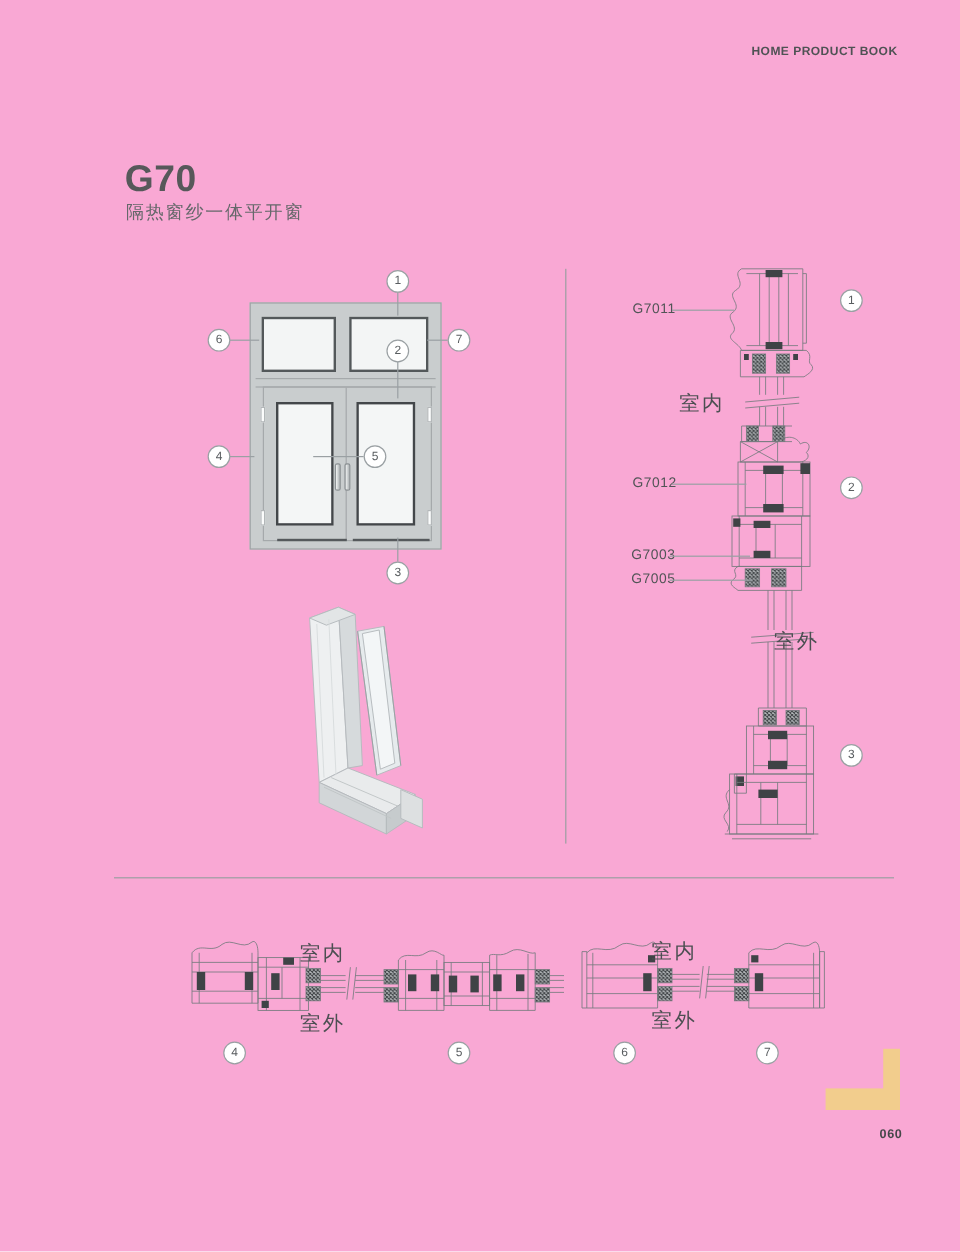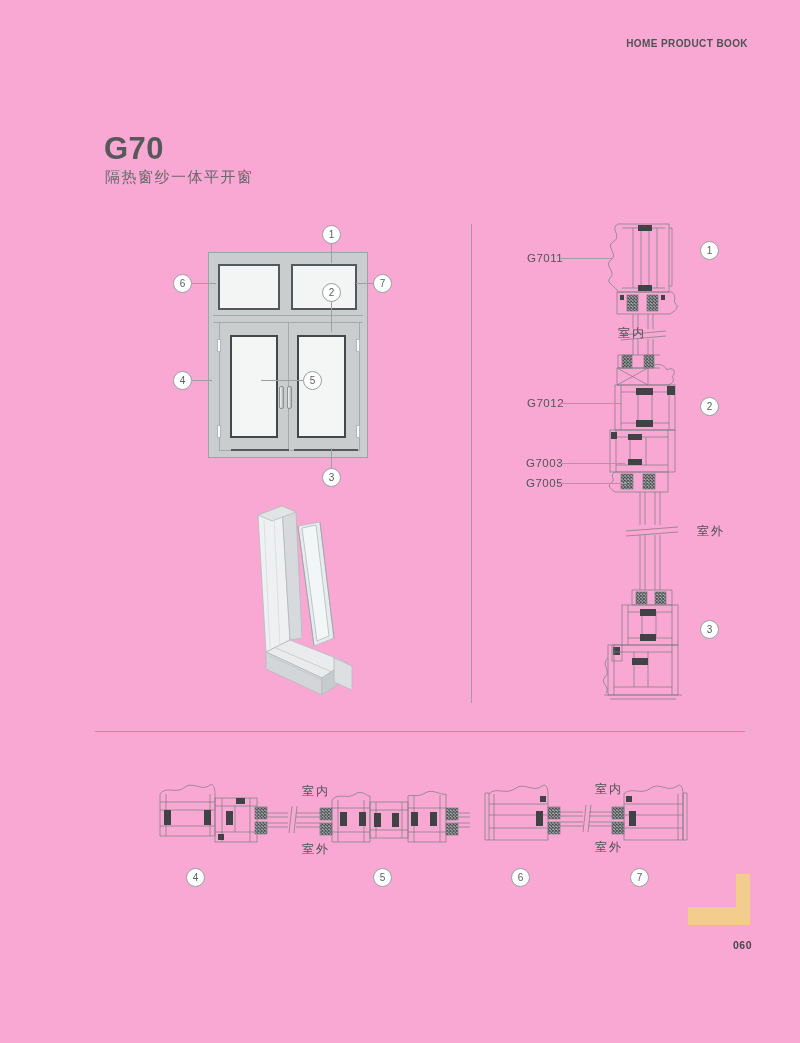--- a/index.html
+++ b/index.html
@@ -24,21 +24,21 @@
 
   
   .callout{position:absolute;width:17px;height:17px;border:1px solid #9aa0a3;border-radius:50%;
            background:#fff;display:flex;align-items:center;justify-content:center;
            font-size:10px;color:#595d60;}
   .lead{position:absolute;background:#9aa0a3;}
 
   
   .profile-label{position:absolute;font-size:11.5px;color:#515456;letter-spacing:.5px;}
   
-  .cn-label{position:absolute;width:80px;text-align:right;font-size:12px;color:#4c4f52;
+  .cn-label{position:absolute;width:80px;text-align:left;font-size:17px;color:#4c4f52;
             letter-spacing:2px;}
 
   
   .win-frame{position:absolute;left:208px;top:252px;width:160px;height:206px;
              background:#c9cdce;border:1px solid #9ea3a5;box-sizing:border-box;}
   .win-pane{position:absolute;background:#f3f5f5;border:2px solid #53585a;box-sizing:border-box;}
   .win-line{position:absolute;background:#a5a9ab;}
   .win-casement-outline{position:absolute;border:1px solid #a5a9ab;box-sizing:border-box;}
   .win-glass{position:absolute;background:#f4f6f6;border:2px solid #43474a;box-sizing:border-box;}
   .win-handle{position:absolute;width:5px;height:23px;border-radius:2px;

